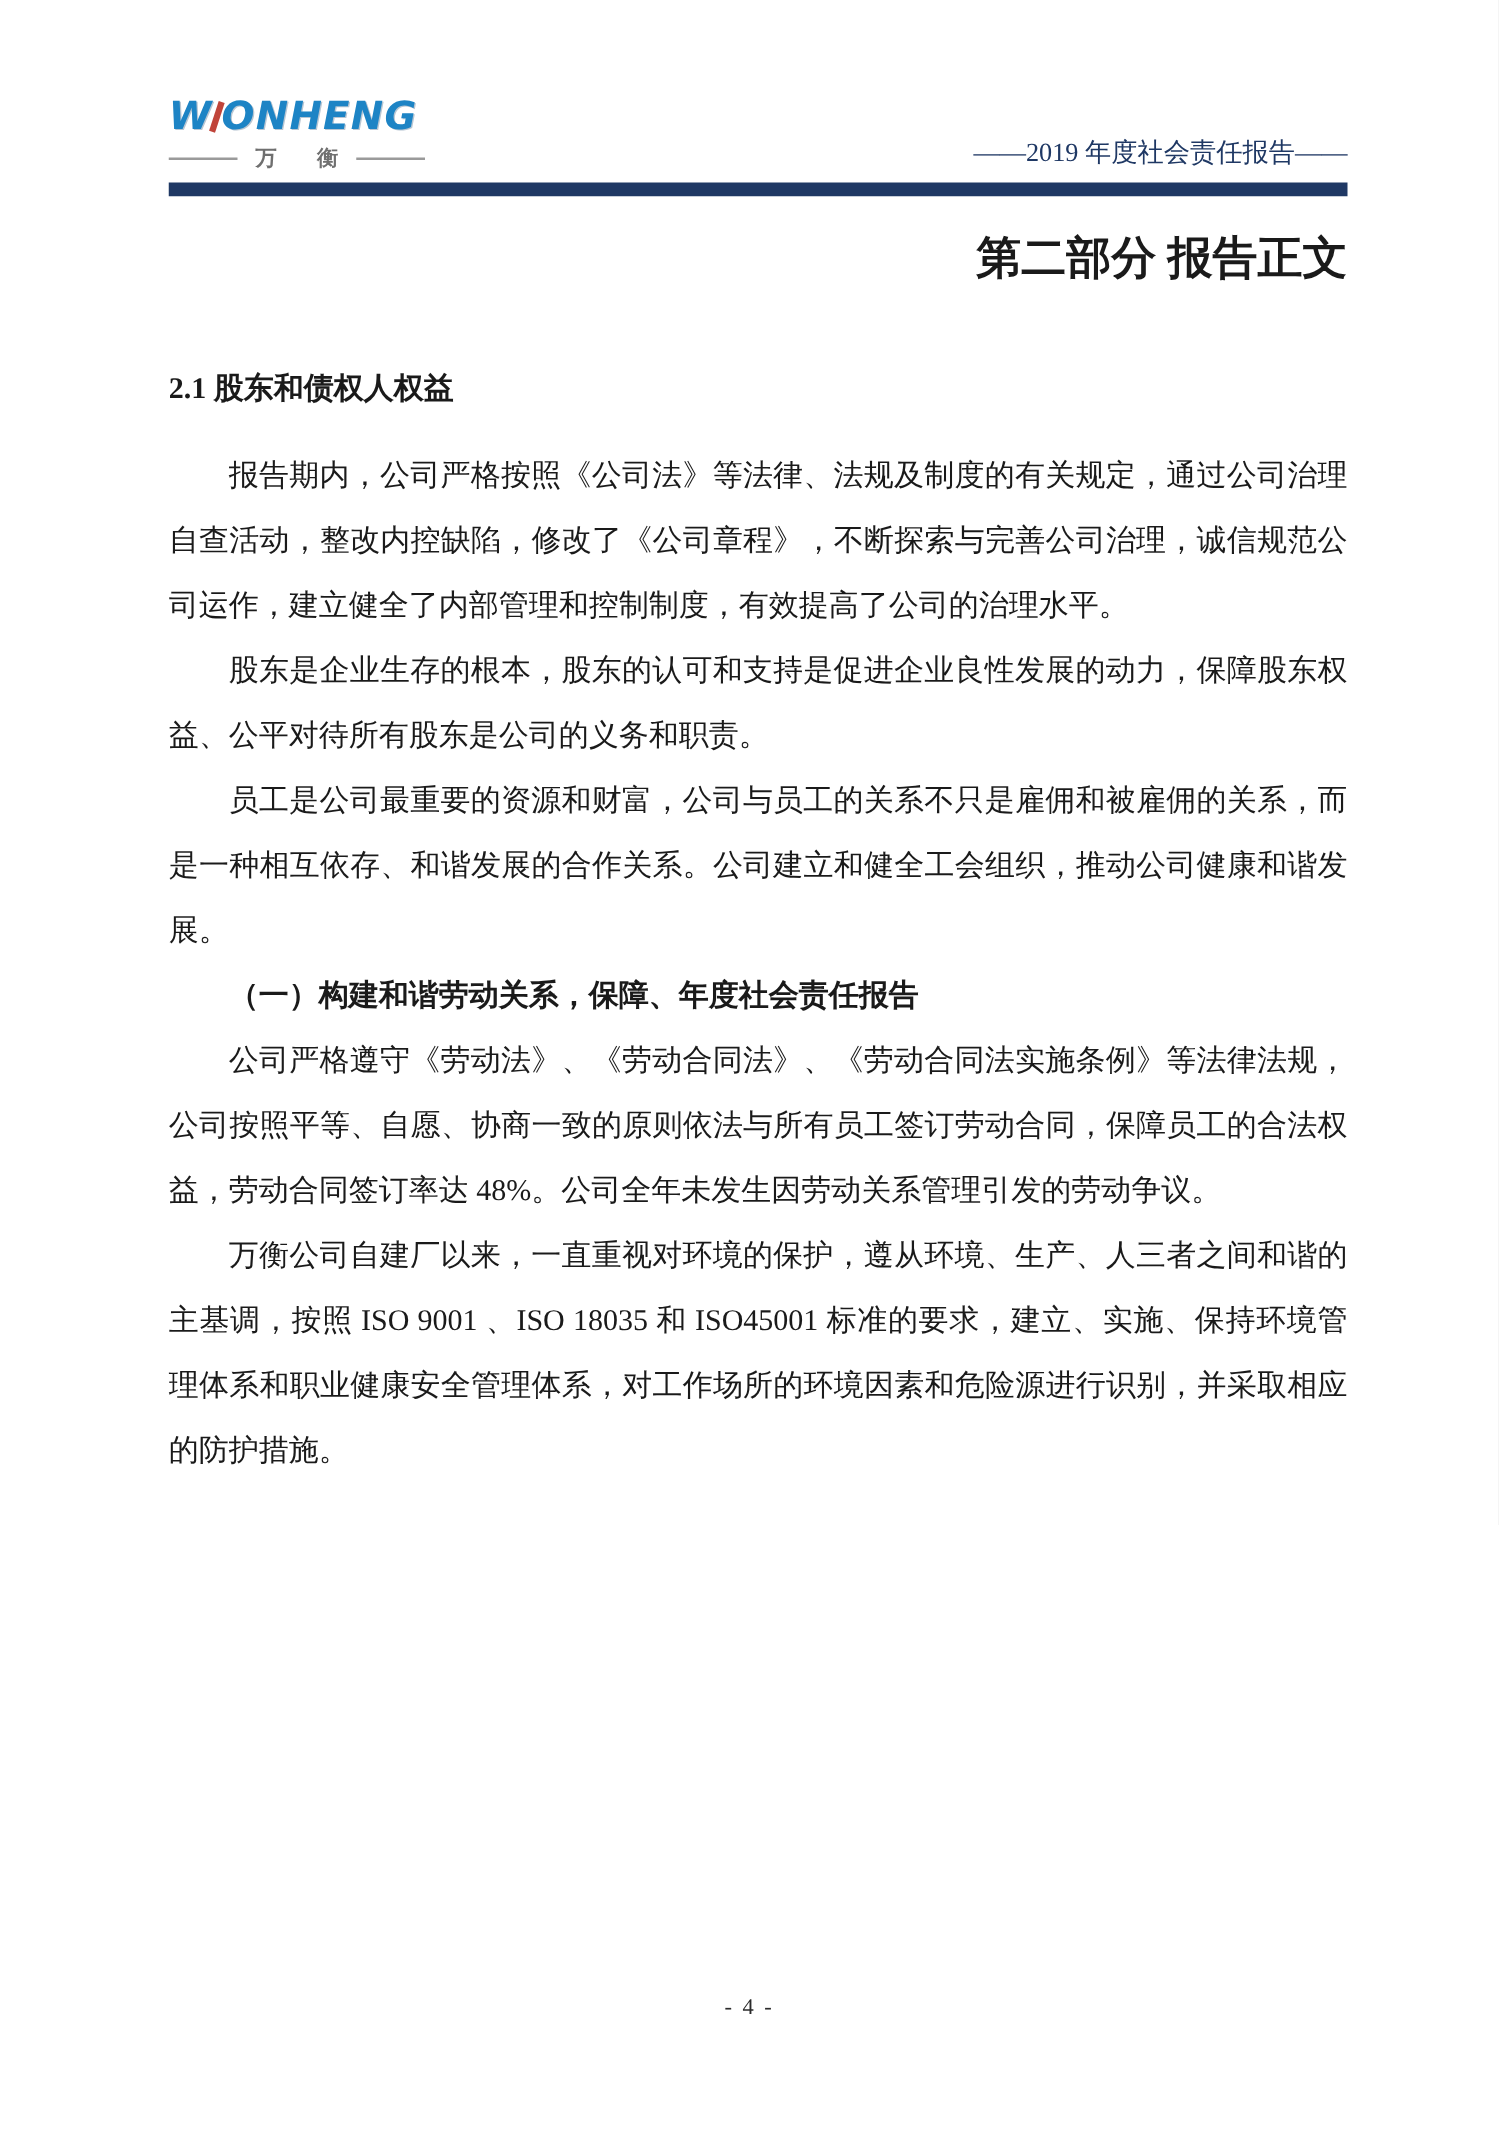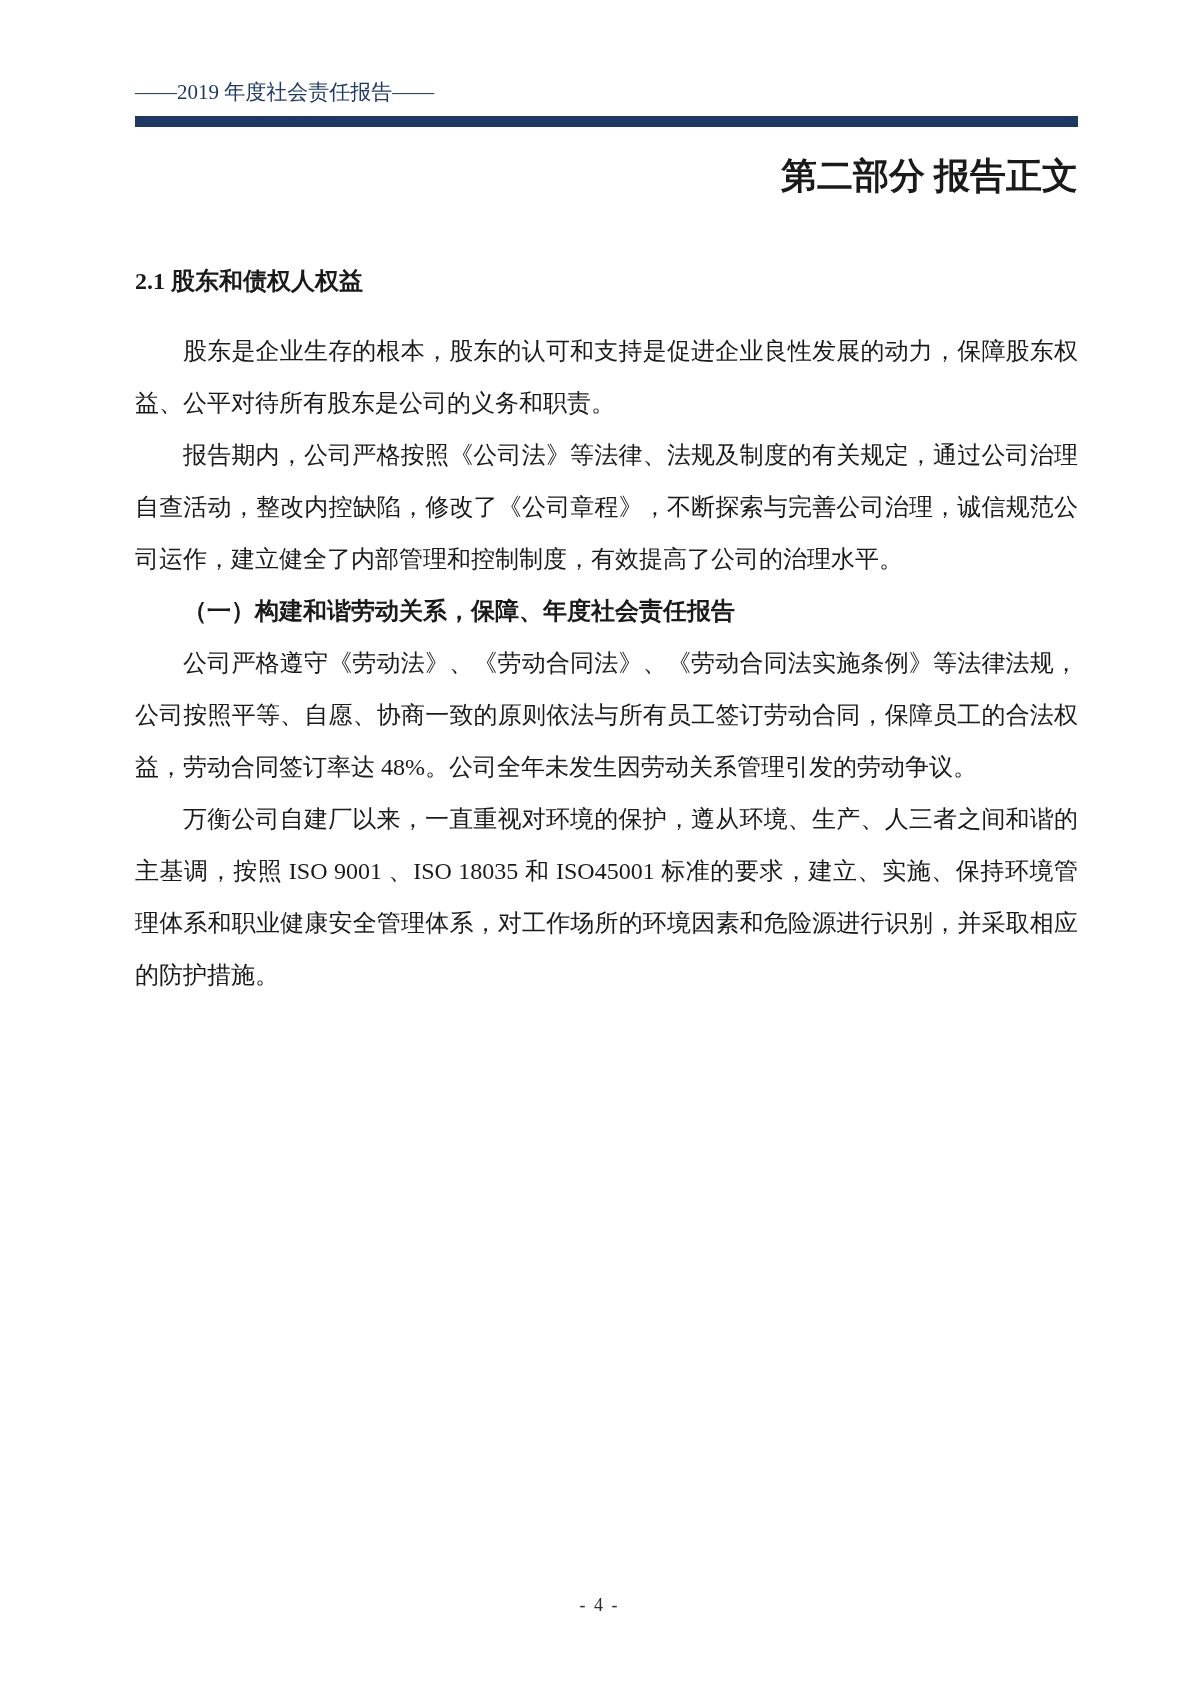--- a/index.html
+++ b/index.html
@@ -72,32 +72,41 @@
     letter-spacing:2px;
   }
 </style>
 </head>
 <body>
 
 <div class="page">
 
   <header>
     <div class="header-row">
+      <div class="logo">
+        <div class="logo-text"><span>W</span><span class="logo-slash"></span><span>ONHENG</span></div>
+        <div class="logo-sub">
+          <span class="dash-line"></span>
+          <span class="logo-sub-text">万 衡</span>
+          <span class="dash-line"></span>
+        </div>
+      </div>
       <div class="report-title">——2019 年度社会责任报告——</div>
     </div>
     <div class="header-rule"></div>
   </header>
 
   <main>
     <h1 class="doc-title">第二部分 报告正文</h1>
 
     <h2 class="sec-heading">2.1 股东和债权人权益</h2>
+    <p>报告期内，公司严格按照《公司法》等法律、法规及制度的有关规定，通过公司治理自查活动，整改内控缺陷，修改了《公司章程》，不断探索与完善公司治理，诚信规范公司运作，建立健全了内部管理和控制制度，有效提高了公司的治理水平。</p>
     <p>股东是企业生存的根本，股东的认可和支持是促进企业良性发展的动力，保障股东权益、公平对待所有股东是公司的义务和职责。</p>
-    <p>报告期内，公司严格按照《公司法》等法律、法规及制度的有关规定，通过公司治理自查活动，整改内控缺陷，修改了《公司章程》，不断探索与完善公司治理，诚信规范公司运作，建立健全了内部管理和控制制度，有效提高了公司的治理水平。</p>
 
+    <p>员工是公司最重要的资源和财富，公司与员工的关系不只是雇佣和被雇佣的关系，而是一种相互依存、和谐发展的合作关系。公司建立和健全工会组织，推动公司健康和谐发展。</p>
     <p class="subheading">（一）构建和谐劳动关系，保障、年度社会责任报告</p>
     <p>公司严格遵守《劳动法》、《劳动合同法》、《劳动合同法实施条例》等法律法规，公司按照平等、自愿、协商一致的原则依法与所有员工签订劳动合同，保障员工的合法权益，劳动合同签订率达 48%。公司全年未发生因劳动关系管理引发的劳动争议。</p>
     <p>万衡公司自建厂以来，一直重视对环境的保护，遵从环境、生产、人三者之间和谐的主基调，按照 ISO 9001 、ISO 18035 和 ISO45001 标准的要求，建立、实施、保持环境管理体系和职业健康安全管理体系，对工作场所的环境因素和危险源进行识别，并采取相应的防护措施。</p>
   </main>
 
   <footer class="page-footer">
     <span>- 4 -</span>
   </footer>
 
 </div>

